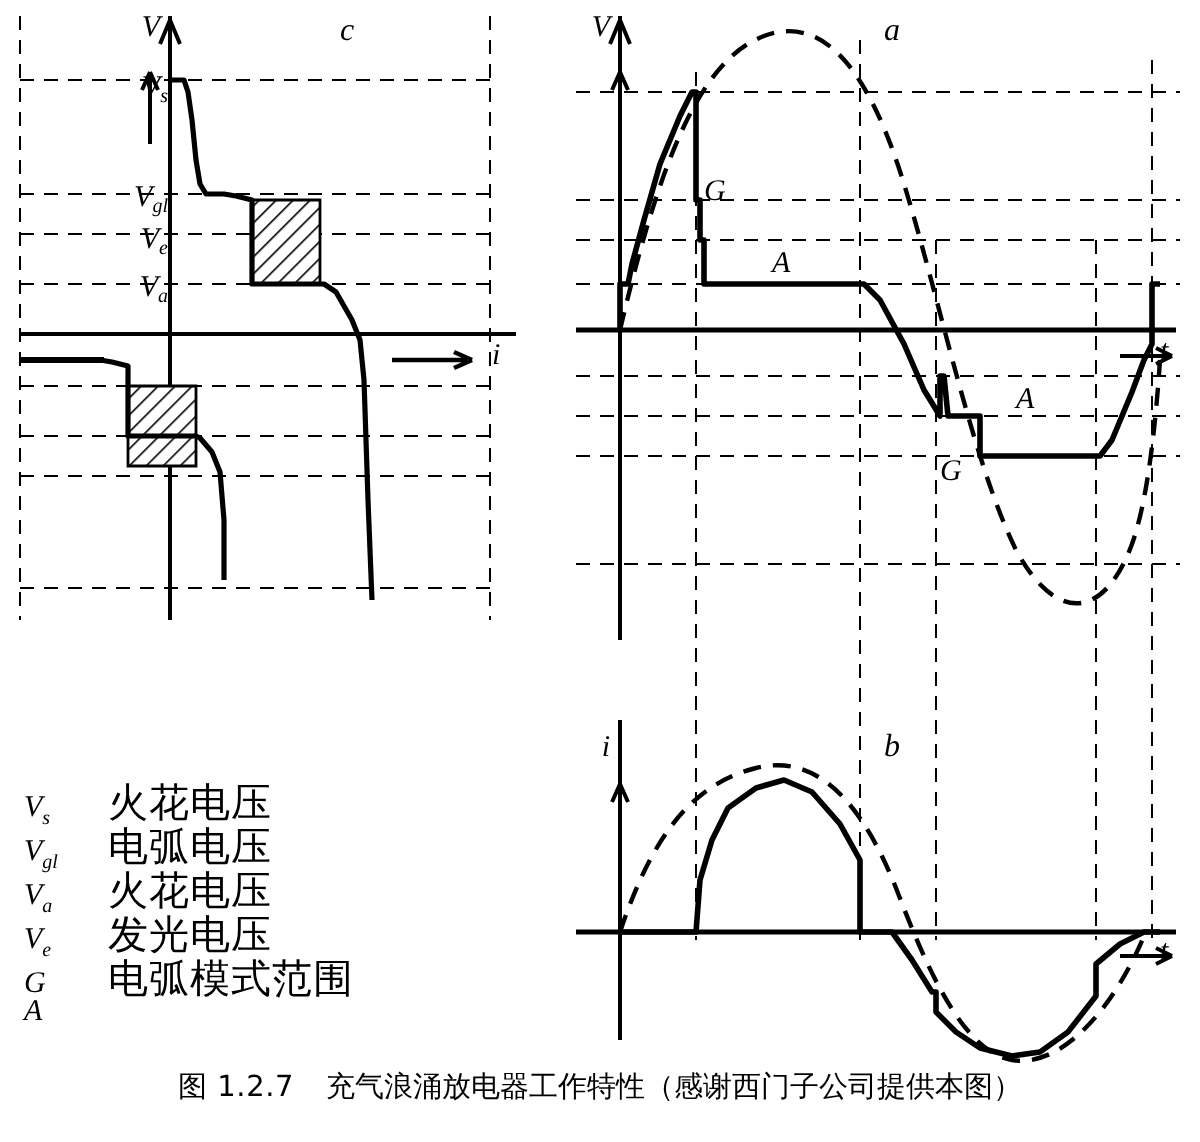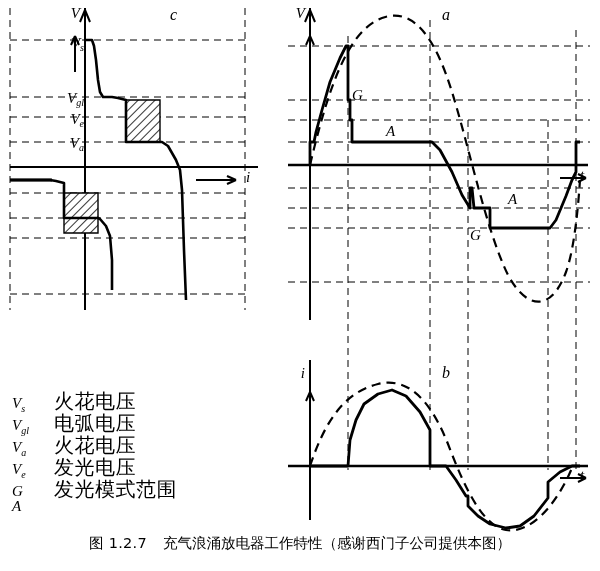--- a/index.html
+++ b/index.html
@@ -194,21 +194,21 @@
   <div class="legend-row">
     <span class="legend-sym">V<sub>a</sub></span>
     <span class="legend-txt">火花电压</span>
   </div>
   <div class="legend-row">
     <span class="legend-sym">V<sub>e</sub></span>
     <span class="legend-txt">发光电压</span>
   </div>
   <div class="legend-row">
     <span class="legend-sym">G</span>
-    <span class="legend-txt">发光模式范围</span>
+    <span class="legend-txt">电弧模式范围</span>
   </div>
   <div class="legend-row">
     <span class="legend-sym">A</span>
   </div>
 </div>
 
 <div class="caption">
   <span class="cap-num">图 1.2.7</span><span class="cap-gap"></span><span>充气浪涌放电器工作特性（感谢西门子公司提供本图）</span>
 </div>
 

